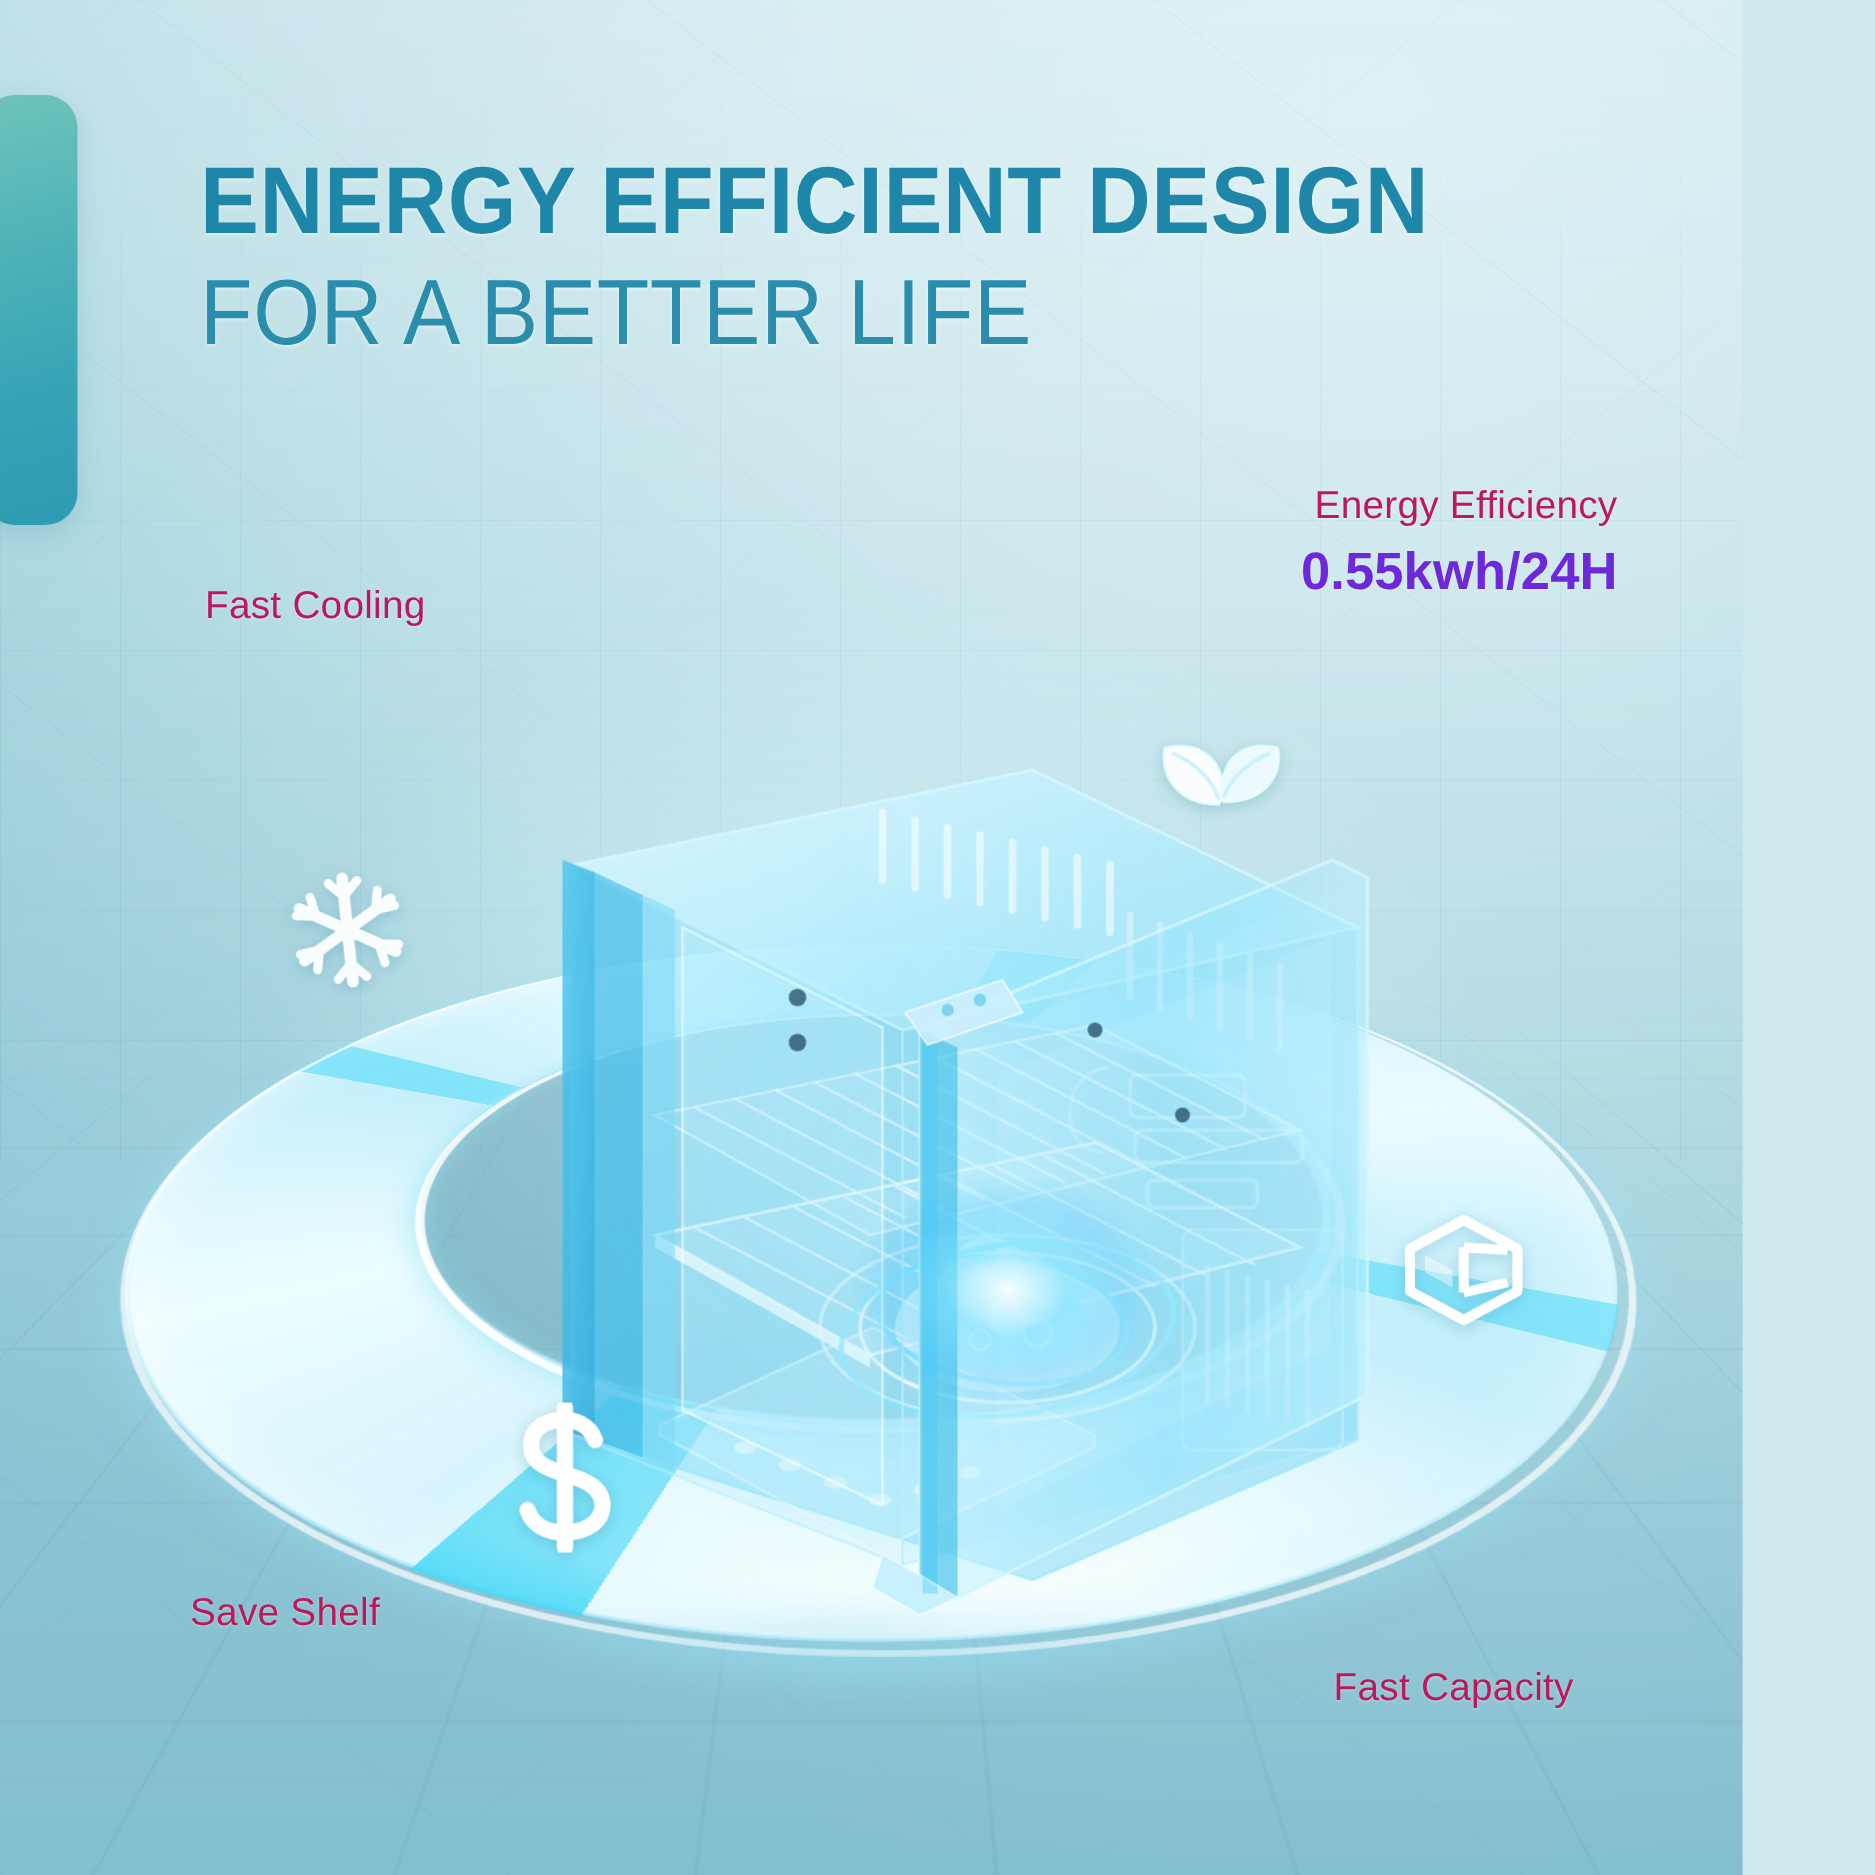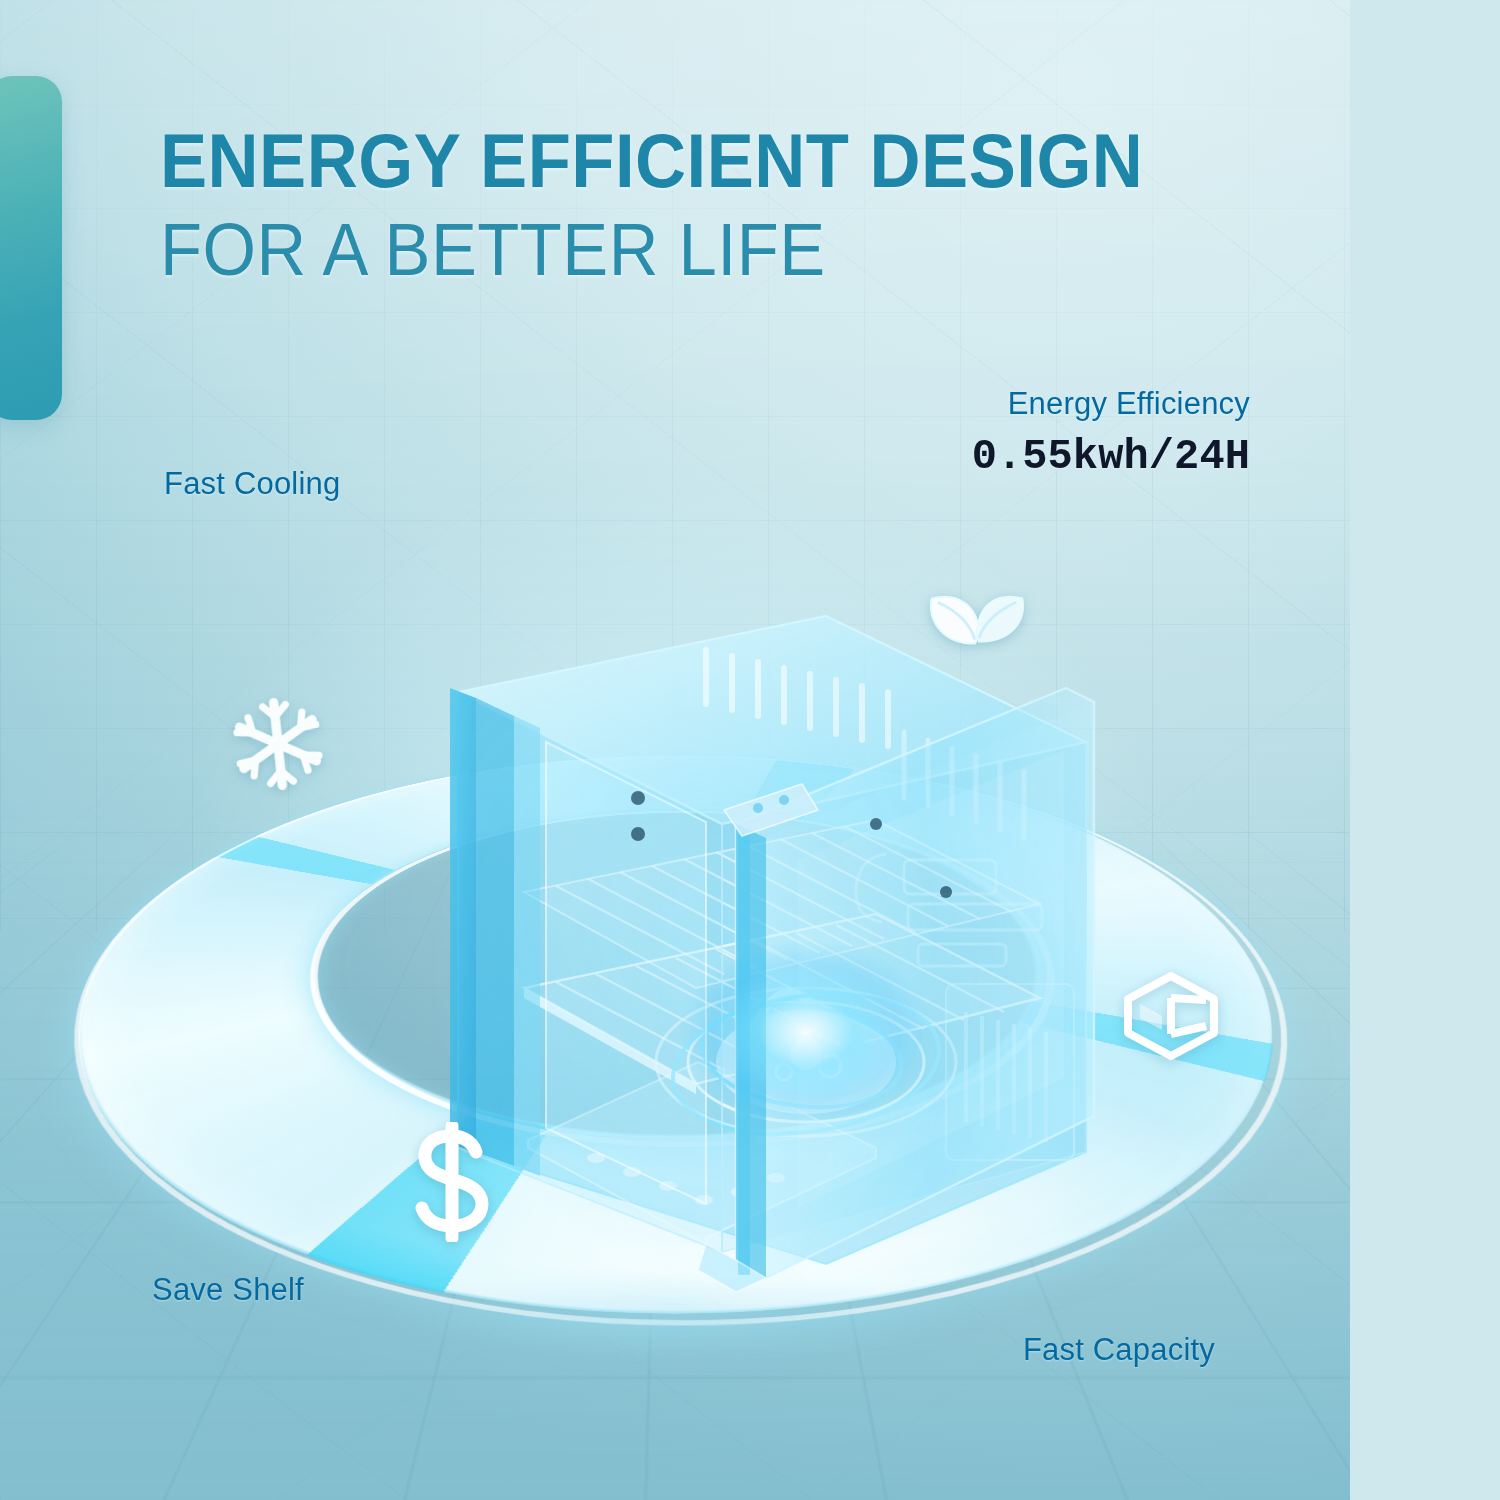--- a/index.html
+++ b/index.html
@@ -2,21 +2,21 @@
 <html><head>
 <meta charset="utf-8">
 <title>Energy Efficient Design</title>
 <style>
   html,body{margin:0;padding:0;}
   body{
     width:1500px;height:1500px;overflow:hidden;
     font-family:"Liberation Sans","DejaVu Sans",sans-serif;
     background:#cfe8ee;
   }
-  .stage{position:relative;width:1350px;height:1500px;overflow:hidden;}
+  .stage{position:relative;width:1350px;height:1500px;overflow:hidden;padding-left:44px;}
 
   
   .bg-base{
     position:absolute;inset:0;
     background:
       radial-gradient(120% 95% at 78% 6%,  #d8eef2 0%, #cfe9ee 28%, #bbdfe6 55%, #a3d2dd 78%, #91c8d6 100%),
       linear-gradient(160deg,#d7eef2 0%,#c6e4ea 40%,#a7d4de 72%,#8ec6d4 100%);
   }
   .bg-vert{
     position:absolute;inset:0;
@@ -79,30 +79,29 @@
     margin:4px 0 0 0;
     font-size:74px;line-height:84px;letter-spacing:.5px;
     font-weight:400;color:#2a8dab;
     transform:scaleX(.93);transform-origin:left center;
     text-shadow:0 2px 3px rgba(255,255,255,.45);
   }
 
   
   .feat{position:absolute;}
   .feat .cap{
-    font-size:31px;font-weight:400;color:#0369a1;letter-spacing:.2px;
+    font-size:31px;font-weight:400;color:#be185d;letter-spacing:.2px;
     text-shadow:0 1px 2px rgba(255,255,255,.4);
     white-space:nowrap;
   }
   .feat .val{
     margin-top:11px;
-    font-size:42px;font-weight:700;color:#0f172a;letter-spacing:.1px;
+    font-size:42px;font-weight:700;color:#6d28d9;letter-spacing:.1px;
     text-shadow:0 1px 2px rgba(255,255,255,.35);
     white-space:nowrap;
-    font-family:Liberation Mono, monospace;
   }
   .feat.right{text-align:right;}
 
   #feat-fast-cooling{left:164px;top:466px;}
   #feat-energy-efficiency{right:100px;top:386px;}
   #feat-save-money{left:152px;top:1272px;}
   #feat-large-capacity{right:135px;top:1332px;}
 
   
   .ring-stage{

